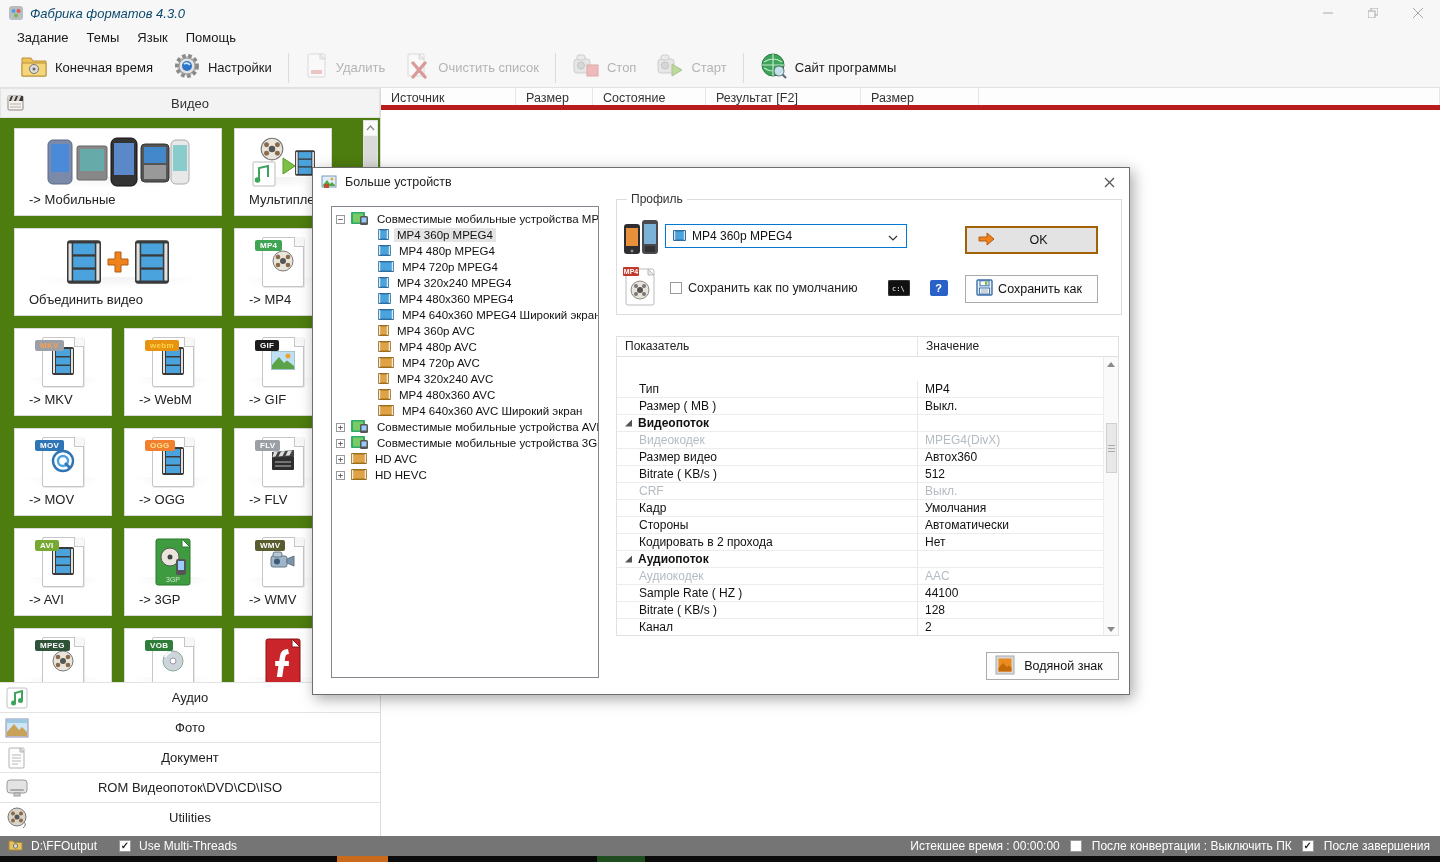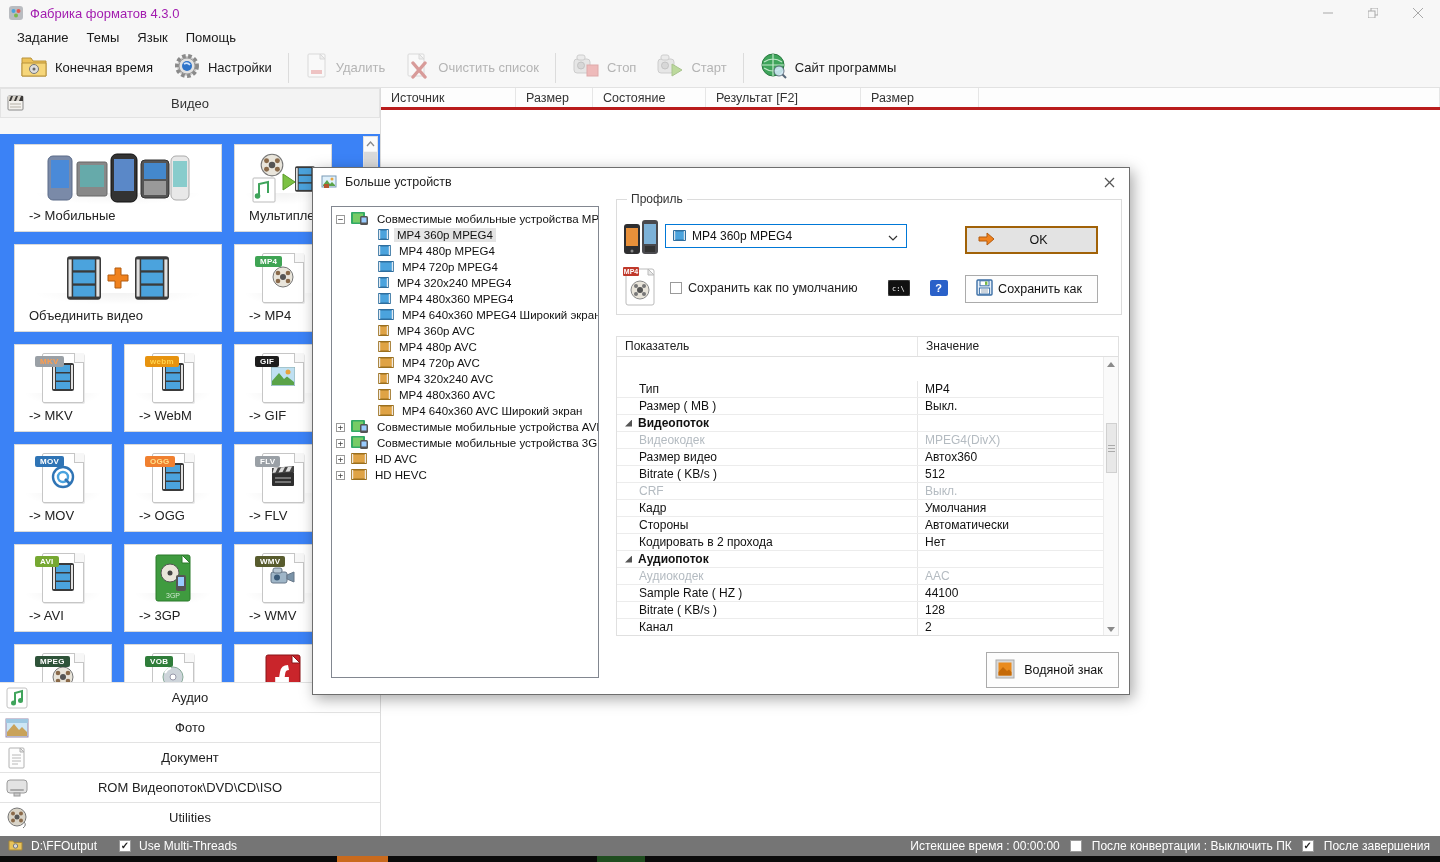--- a/index.html
+++ b/index.html
@@ -2,45 +2,45 @@
 <html><head>
 <meta charset="utf-8">
 <style>
   * { margin:0; padding:0; box-sizing:border-box; }
   html,body { width:1440px; height:862px; overflow:hidden; }
   body { font-family:"Liberation Sans", sans-serif; background:#f7f7f7; position:relative; font-size:13px; color:#1a1a1a; }
 
   
   .titlebar { position:absolute; left:0; top:0; width:1440px; height:26px; background:#f7f7f7; display:flex; align-items:center; }
   .app-icon { width:16px; height:16px; margin:0 6px 0 8px; }
-  .title-text { color:#a21caf; font-size:13px; }
+  .title-text { color:#0c4a6e; font-size:13px;font-style:italic; }
   .win-controls { position:absolute; right:0; top:0; height:26px; display:flex; }
   .win-btn { width:45px; height:26px; display:flex; align-items:center; justify-content:center; color:#a9a9a9; }
   .win-btn svg { stroke:#a9a9a9; }
 
   .menubar { position:absolute; left:0; top:26px; width:1224px; height:22px; background:#f7f7f7; display:flex; align-items:center; padding-left:8px; }
   .menu-item { padding:2px 9px; font-size:13px; color:#1a1a1a; }
 
   .toolbar { position:absolute; left:0; top:48px; width:1440px; height:40px; background:#f7f7f7; border-bottom:1px solid #e2e2e2; display:flex; align-items:center; padding-left:10px; }
   .tb-btn { display:flex; align-items:center; gap:7px; padding:4px 10px; }
   .tb-btn .tb-label { font-size:13px; }
   .tb-btn.disabled .tb-label { color:#b4b4b4; }
   .tb-sep { width:1px; height:30px; background:#dcdcdc; margin:0 6px; }
 
   
   .queue { position:absolute; left:380px; top:88px; width:1060px; height:748px; background:#ffffff; border-left:1px solid #dcdcdc; }
-  .queue-header { display:flex; height:22px; border-bottom:3px solid #b91c1c; background:#fdfdfd; }
+  .queue-header { display:flex; height:22px; border-bottom:5px solid #b91c1c; background:#fdfdfd; }
   .q-col { font-size:12.5px; color:#333; padding:3px 0 0 10px; border-right:1px solid #e6e6e6; }
 
   
   .sidebar { position:absolute; left:0; top:88px; width:380px; height:748px; background:#f7f7f7; }
   .side-header { height:30px; background:#f3f3f3; border:1px solid #e3e3e3; display:flex; align-items:center; position:relative; }
   .side-header .hdr-ic { width:22px; height:22px; margin-left:4px; }
   .side-header .hdr-label { position:absolute; left:0; right:0; text-align:center; font-size:13px; color:#333; }
-  .tiles-wrap { position:absolute; left:0; top:46px; width:380px; height:564px; background:#3b82f6; overflow:hidden; }
+  .tiles-wrap { position:absolute; left:0; top:30px; width:380px; height:564px; background:#4d7c0f; overflow:hidden; }
   .tiles { position:absolute; left:14px; top:10px; width:330px; display:flex; flex-wrap:wrap; gap:12px; }
   .tile { width:98px; height:88px; background:#ffffff; border:1px solid #d9d9d9; position:relative; }
   .tile.wide { width:208px; }
   .tile .tile-label { position:absolute; left:14px; bottom:8px; font-size:13px; color:#222; white-space:nowrap; }
   .tile .tile-art { position:absolute; left:0; right:0; top:6px; height:54px; display:flex; align-items:center; justify-content:center; gap:4px; }
   .tile .wave { position:absolute; left:2px; right:2px; bottom:26px; height:12px; background:radial-gradient(60% 140% at 50% 0%, rgba(0,0,0,0.05), transparent 70%); }
   .doc-ic { position:relative; width:42px; height:50px; background:#fff; border:1px solid #c6c6c6; border-radius:2px; box-shadow:1px 1px 0 #e8e8e8; display:flex; align-items:center; justify-content:center; }
   .doc-ic .fold { position:absolute; right:-1px; top:-1px; width:10px; height:10px; background:#f7f7f7; border-left:1px solid #c6c6c6; border-bottom:1px solid #c6c6c6; }
   .doc-ic .tag { position:absolute; left:-8px; top:2px; font-size:8px; font-weight:bold; padding:1px 5px; border-radius:2px; letter-spacing:.3px; }
   .sb-scroll { position:absolute; right:2px; top:2px; width:15px; height:560px; background:#f2f2f2; border:1px solid #e2e2e2; }
@@ -110,21 +110,21 @@
   .pt-row.group .pc1 { font-weight:bold; padding-left:8px; gap:6px; }
   .tri { width:7px; height:7px; background:#555; clip-path:polygon(100% 0, 100% 100%, 0 100%); display:inline-block; flex:none; }
   .pt-scroll { position:absolute; right:0; top:20px; width:15px; height:279px; background:#fafafa; border-left:1px solid #ececec; display:flex; flex-direction:column; align-items:center; }
   .pt-up, .pt-dn { width:13px; height:14px; display:flex; align-items:center; justify-content:center; }
   .pt-track { flex:1; width:13px; position:relative; }
   .pt-thumb { position:absolute; top:52px; left:1px; width:11px; height:50px; background:#e8e8e8; border:1px solid #d0d0d0; display:flex; flex-direction:column; gap:2px; align-items:center; justify-content:center; }
   .pt-thumb i { width:7px; height:1px; background:#aaa; }
   .arr-up { width:0; height:0; border-left:4px solid transparent; border-right:4px solid transparent; border-bottom:5px solid #8a8a8a; }
   .arr-dn { width:0; height:0; border-left:4px solid transparent; border-right:4px solid transparent; border-top:5px solid #8a8a8a; }
 
-  .btn-watermark { position:absolute; left:673px; top:484px; width:133px; height:36px; }
+  .btn-watermark { position:absolute; left:673px; top:484px; width:133px; height:28px; }
   .btn-watermark .b-ic { margin-left:8px; }
   .btn-watermark .b-label { flex:1; text-align:center; margin-right:6px; }
 </style>
 </head>
 <body>
 
 <div class="titlebar">
   <span class="app-icon">
     <svg width="16" height="16" viewBox="0 0 16 16">
         <rect x="1" y="1" width="14" height="14" rx="3" fill="#b9bcc0"></rect>

